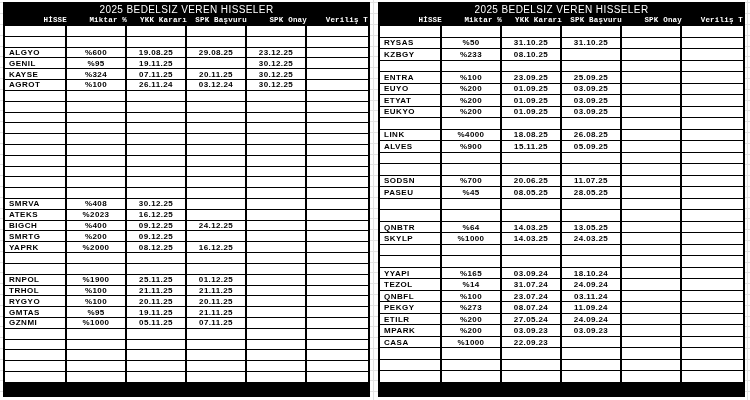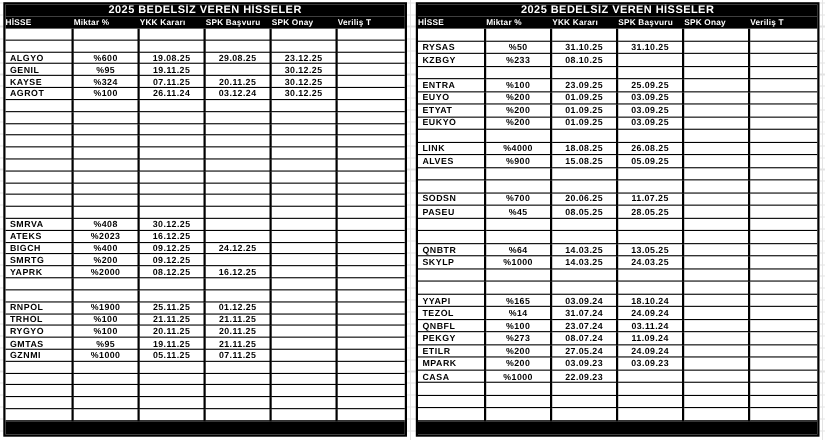--- a/index.html
+++ b/index.html
@@ -12,30 +12,30 @@
       linear-gradient(to right, transparent 0px, transparent 747px, #e3e3e3 747px, #e3e3e3 748px, transparent 748px),
       repeating-linear-gradient(to bottom, transparent 0px, transparent 9.8px, #e3e3e3 9.8px, #e3e3e3 10.8px);
     background-position:0 0, 0 0, 0 25px;
   }
   .sheet-table{
     position:absolute;top:2px;width:363px;height:391px;
     border:2px solid #000;background:#fff;box-sizing:content-box;
   }
   .title-row{
     height:11px;line-height:11px;background:#000;color:#fff;
-    font-size:10px;font-weight:bold;text-align:center;letter-spacing:0.4px;
+    font-size:10px;font-weight:normal;text-align:center;letter-spacing:0.4px;
     white-space:nowrap;overflow:hidden;
   }
   .header-row{
     height:11px;display:grid;grid-template-columns:62px 60px 60px 60px 60px 1fr;
     background:#000;color:#fff;
   }
   .hcell{
-    font-size:7.5px;font-weight:bold;line-height:11px;text-align:left;
-    white-space:nowrap;overflow:hidden;letter-spacing:0.2px;
+    font-size:7.5px;font-weight:bold;line-height:11px;text-align:right;
+    white-space:nowrap;overflow:hidden;letter-spacing:0.2px;font-family:Liberation Mono, monospace;
   }
   .table-body{height:357px;display:flex;flex-direction:column;}
   .trow{flex:1;display:grid;grid-template-columns:62px 60px 60px 60px 60px 1fr;min-height:0;}
   .cell{
     box-sizing:border-box;border-right:2px solid #000;border-bottom:1px solid #000;
     display:flex;align-items:center;justify-content:center;
     font-size:8px;font-weight:bold;color:#000;letter-spacing:0.4px;
     white-space:nowrap;overflow:hidden;
   }
   .cell.c0{justify-content:flex-start;padding-left:4px;letter-spacing:0.5px;}
@@ -413,21 +413,21 @@
         <div class="cell c0">LINK</div>
         <div class="cell c1">%4000</div>
         <div class="cell c2">18.08.25</div>
         <div class="cell c3">26.08.25</div>
         <div class="cell c4"></div>
         <div class="cell c5"></div>
       </div>
       <div class="trow">
         <div class="cell c0">ALVES</div>
         <div class="cell c1">%900</div>
-        <div class="cell c2">15.08.25</div>
+        <div class="cell c2">15.11.25</div>
         <div class="cell c3">05.09.25</div>
         <div class="cell c4"></div>
         <div class="cell c5"></div>
       </div>
       <div class="trow">
         <div class="cell c0"></div>
         <div class="cell c1"></div>
         <div class="cell c2"></div>
         <div class="cell c3"></div>
         <div class="cell c4"></div>

